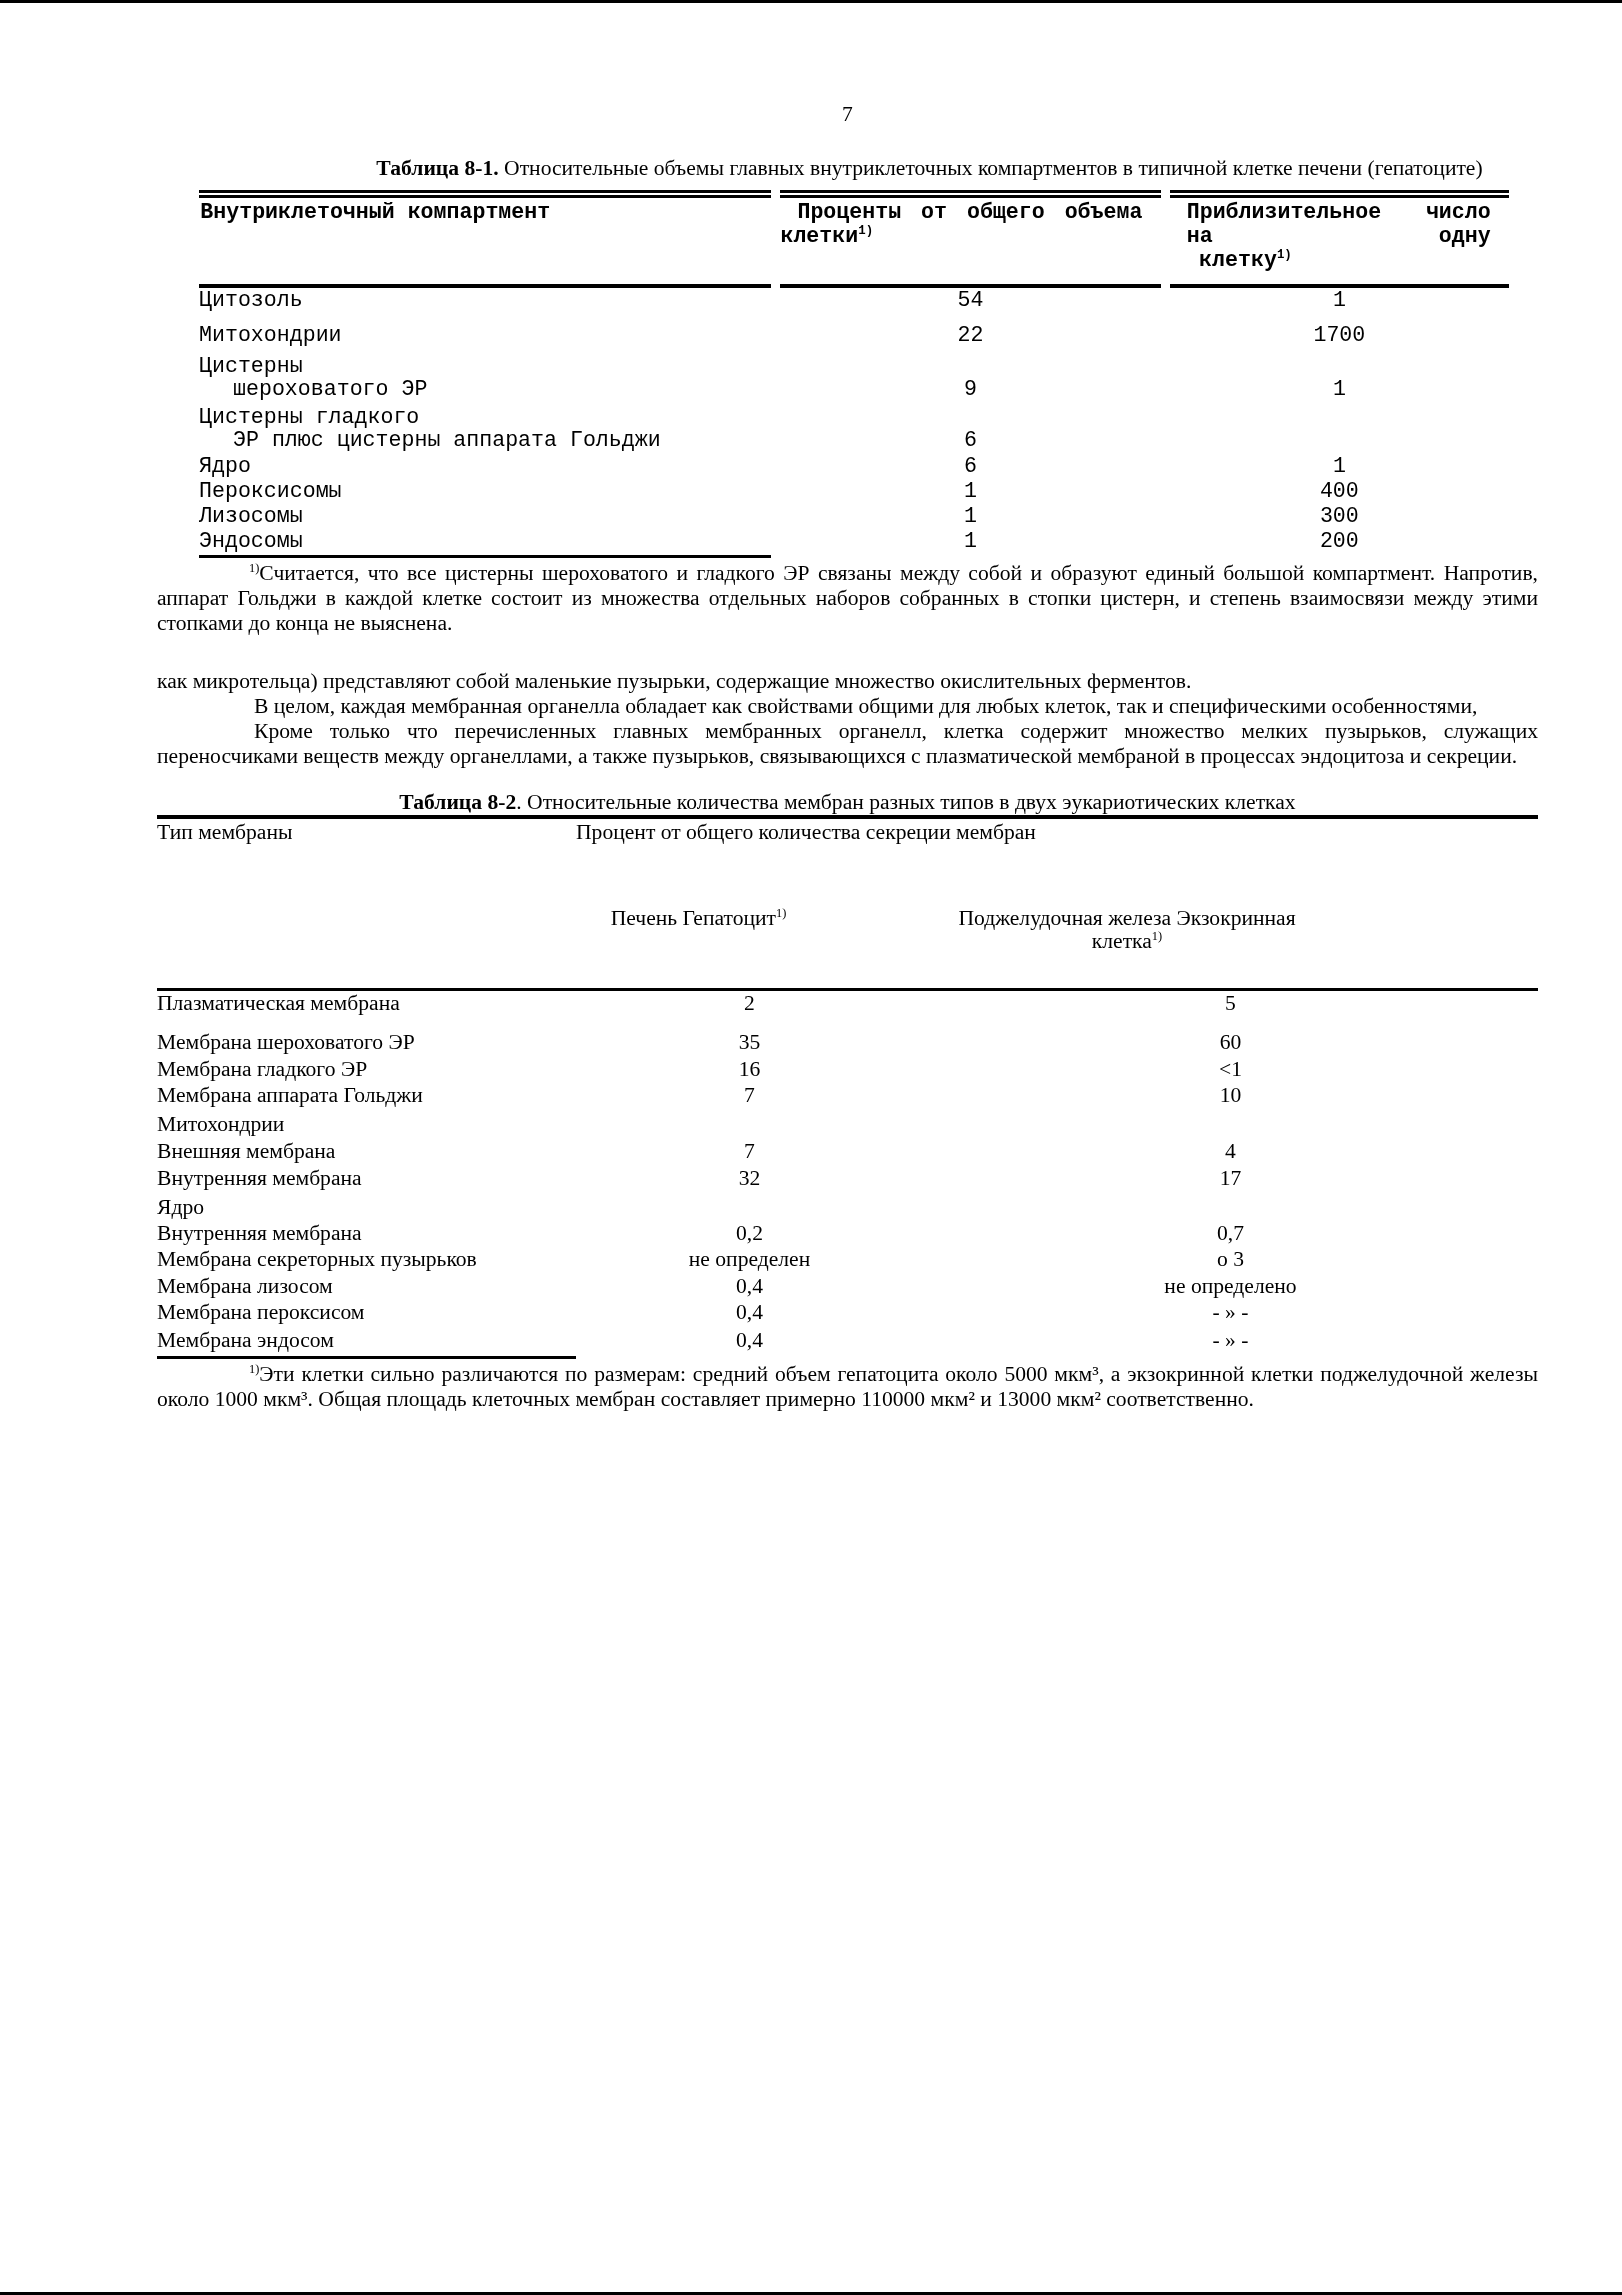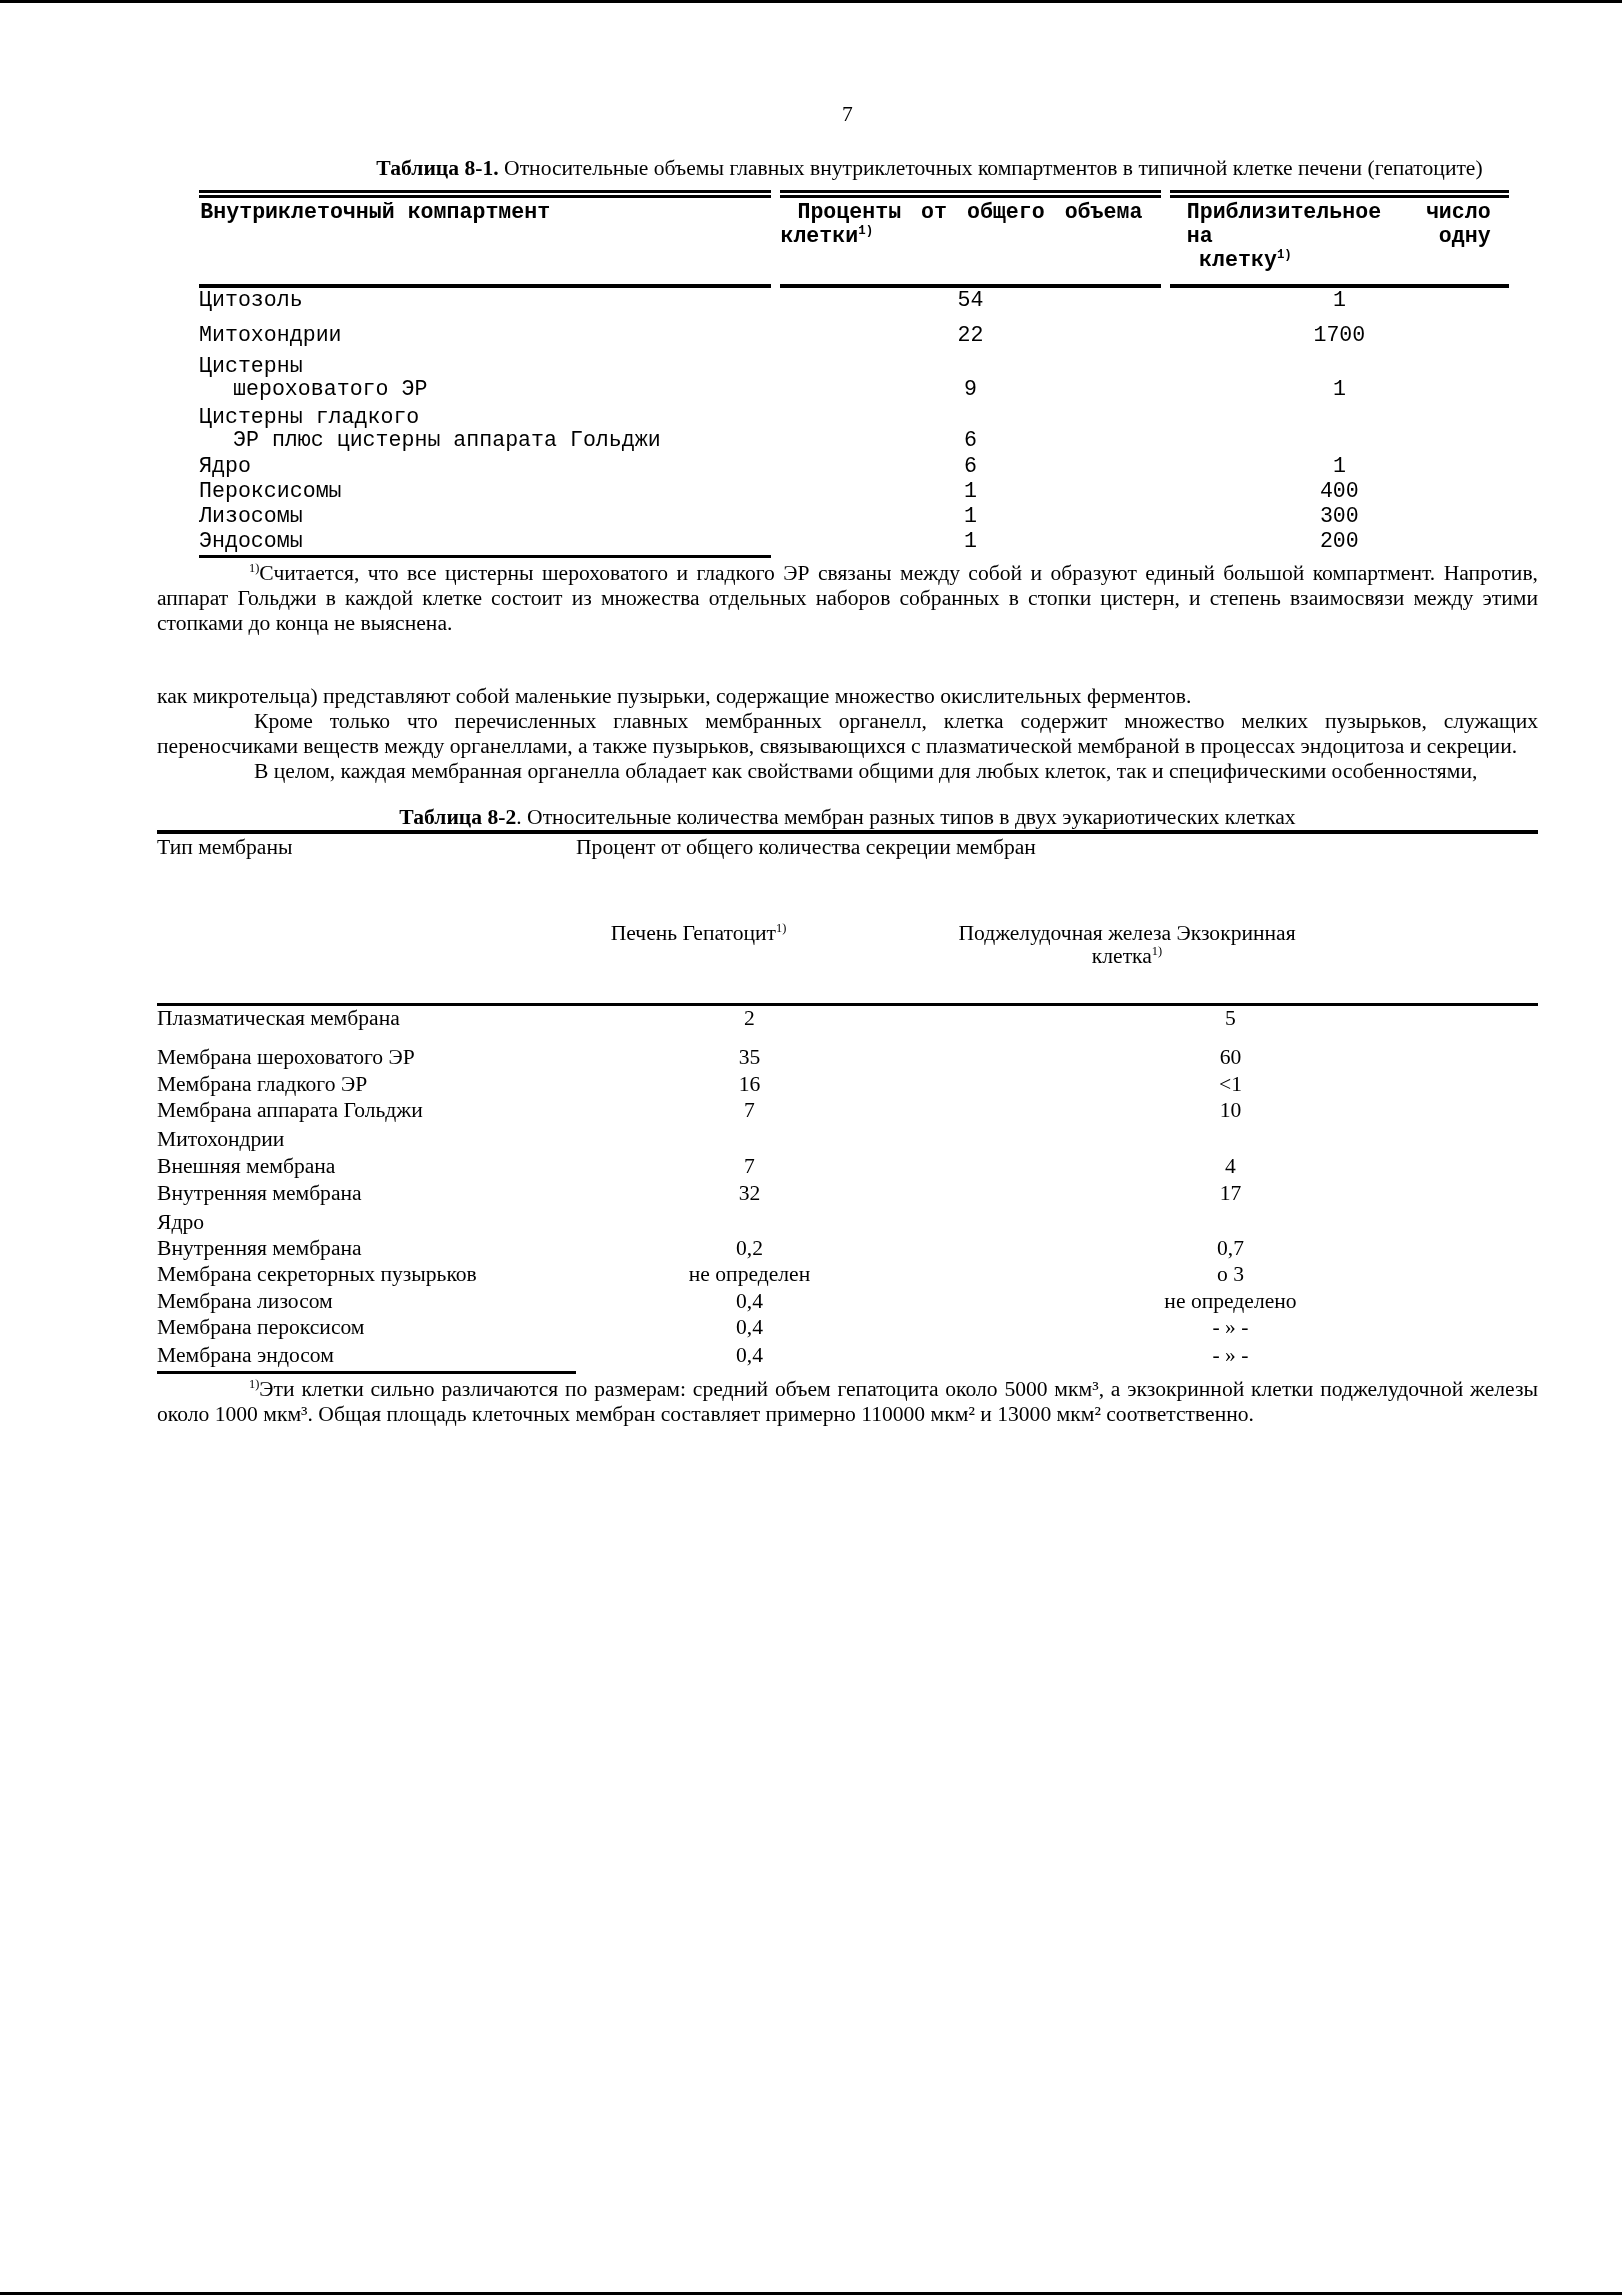--- a/index.html
+++ b/index.html
@@ -63,21 +63,21 @@
   table.t1 tbody tr:nth-child(7) td,
   table.t1 tbody tr:nth-child(8) td { padding-top: 2px; }
   table.t1 tbody tr:nth-child(8) td { padding-bottom: 2.6px; }
   table.t1 tbody tr:nth-child(8) td.c1 { border-bottom: 3.9px solid #000; }
 
   
   .footnote { text-align: justify; text-indent: 92px; line-height: 25px; }
   .fn1 { margin-top: 3px; }
   .fn2 { margin-top: 3.9px; }
   .para { line-height: 25px; text-align: justify; text-indent: 97px; margin: 0; }
-  .para.cont { text-indent: 0; text-align: left; margin-top: 48px; }
+  .para.cont { text-indent: 0; text-align: left; margin-top: 33px; }
 
   
   table.t2 {
     table-layout: fixed;
     border-collapse: collapse;
     width: 1381px;
     margin-top: 0;
   }
   table.t2 td { line-height: 23px; padding: 0; vertical-align: top; }
   table.t2 thead tr.hA td { border-top: 4.6px solid #000; padding: 2px 0 63px 0; }
@@ -186,22 +186,22 @@
             </td>
           <td class="c2">1</td>
           <td class="c3">200</td>
         </tr>
       </tbody>
     </table>
 
     <div class="footnote fn1"><sup>1)</sup><span>Считается, что все цистерны шероховатого и гладкого ЭР связаны между собой и образуют единый большой компартмент. Напротив, аппарат Гольджи в каждой клетке состоит из множества отдельных наборов собранных в стопки цистерн, и степень взаимосвязи между этими стопками до конца не выяснена.</span></div>
 
     <p class="para cont">как микротельца) представляют собой маленькие пузырьки, содержащие множество окислительных ферментов.</p>
+    <p class="para">В целом, каждая мембранная органелла обладает как свойствами общими для любых клеток, так и специфическими особенностями,</p>
     <p class="para">Кроме только что перечисленных главных мембранных органелл, клетка содержит множество мелких пузырьков, служащих переносчиками веществ между органеллами, а также пузырьков, связывающихся с плазматической мембраной в процессах эндоцитоза и секреции.</p>
-    <p class="para">В целом, каждая мембранная органелла обладает как свойствами общими для любых клеток, так и специфическими особенностями,</p>
 
     <div class="caption cap2"><b>Таблица 8-2</b><span>. Относительные количества мембран разных типов в двух эукариотических клетках</span></div>
 
     <table class="t2">
       <colgroup>
           <col style="width:419px">
           <col style="width:347px">
           <col style="width:615px">
         </colgroup>
       <thead>

